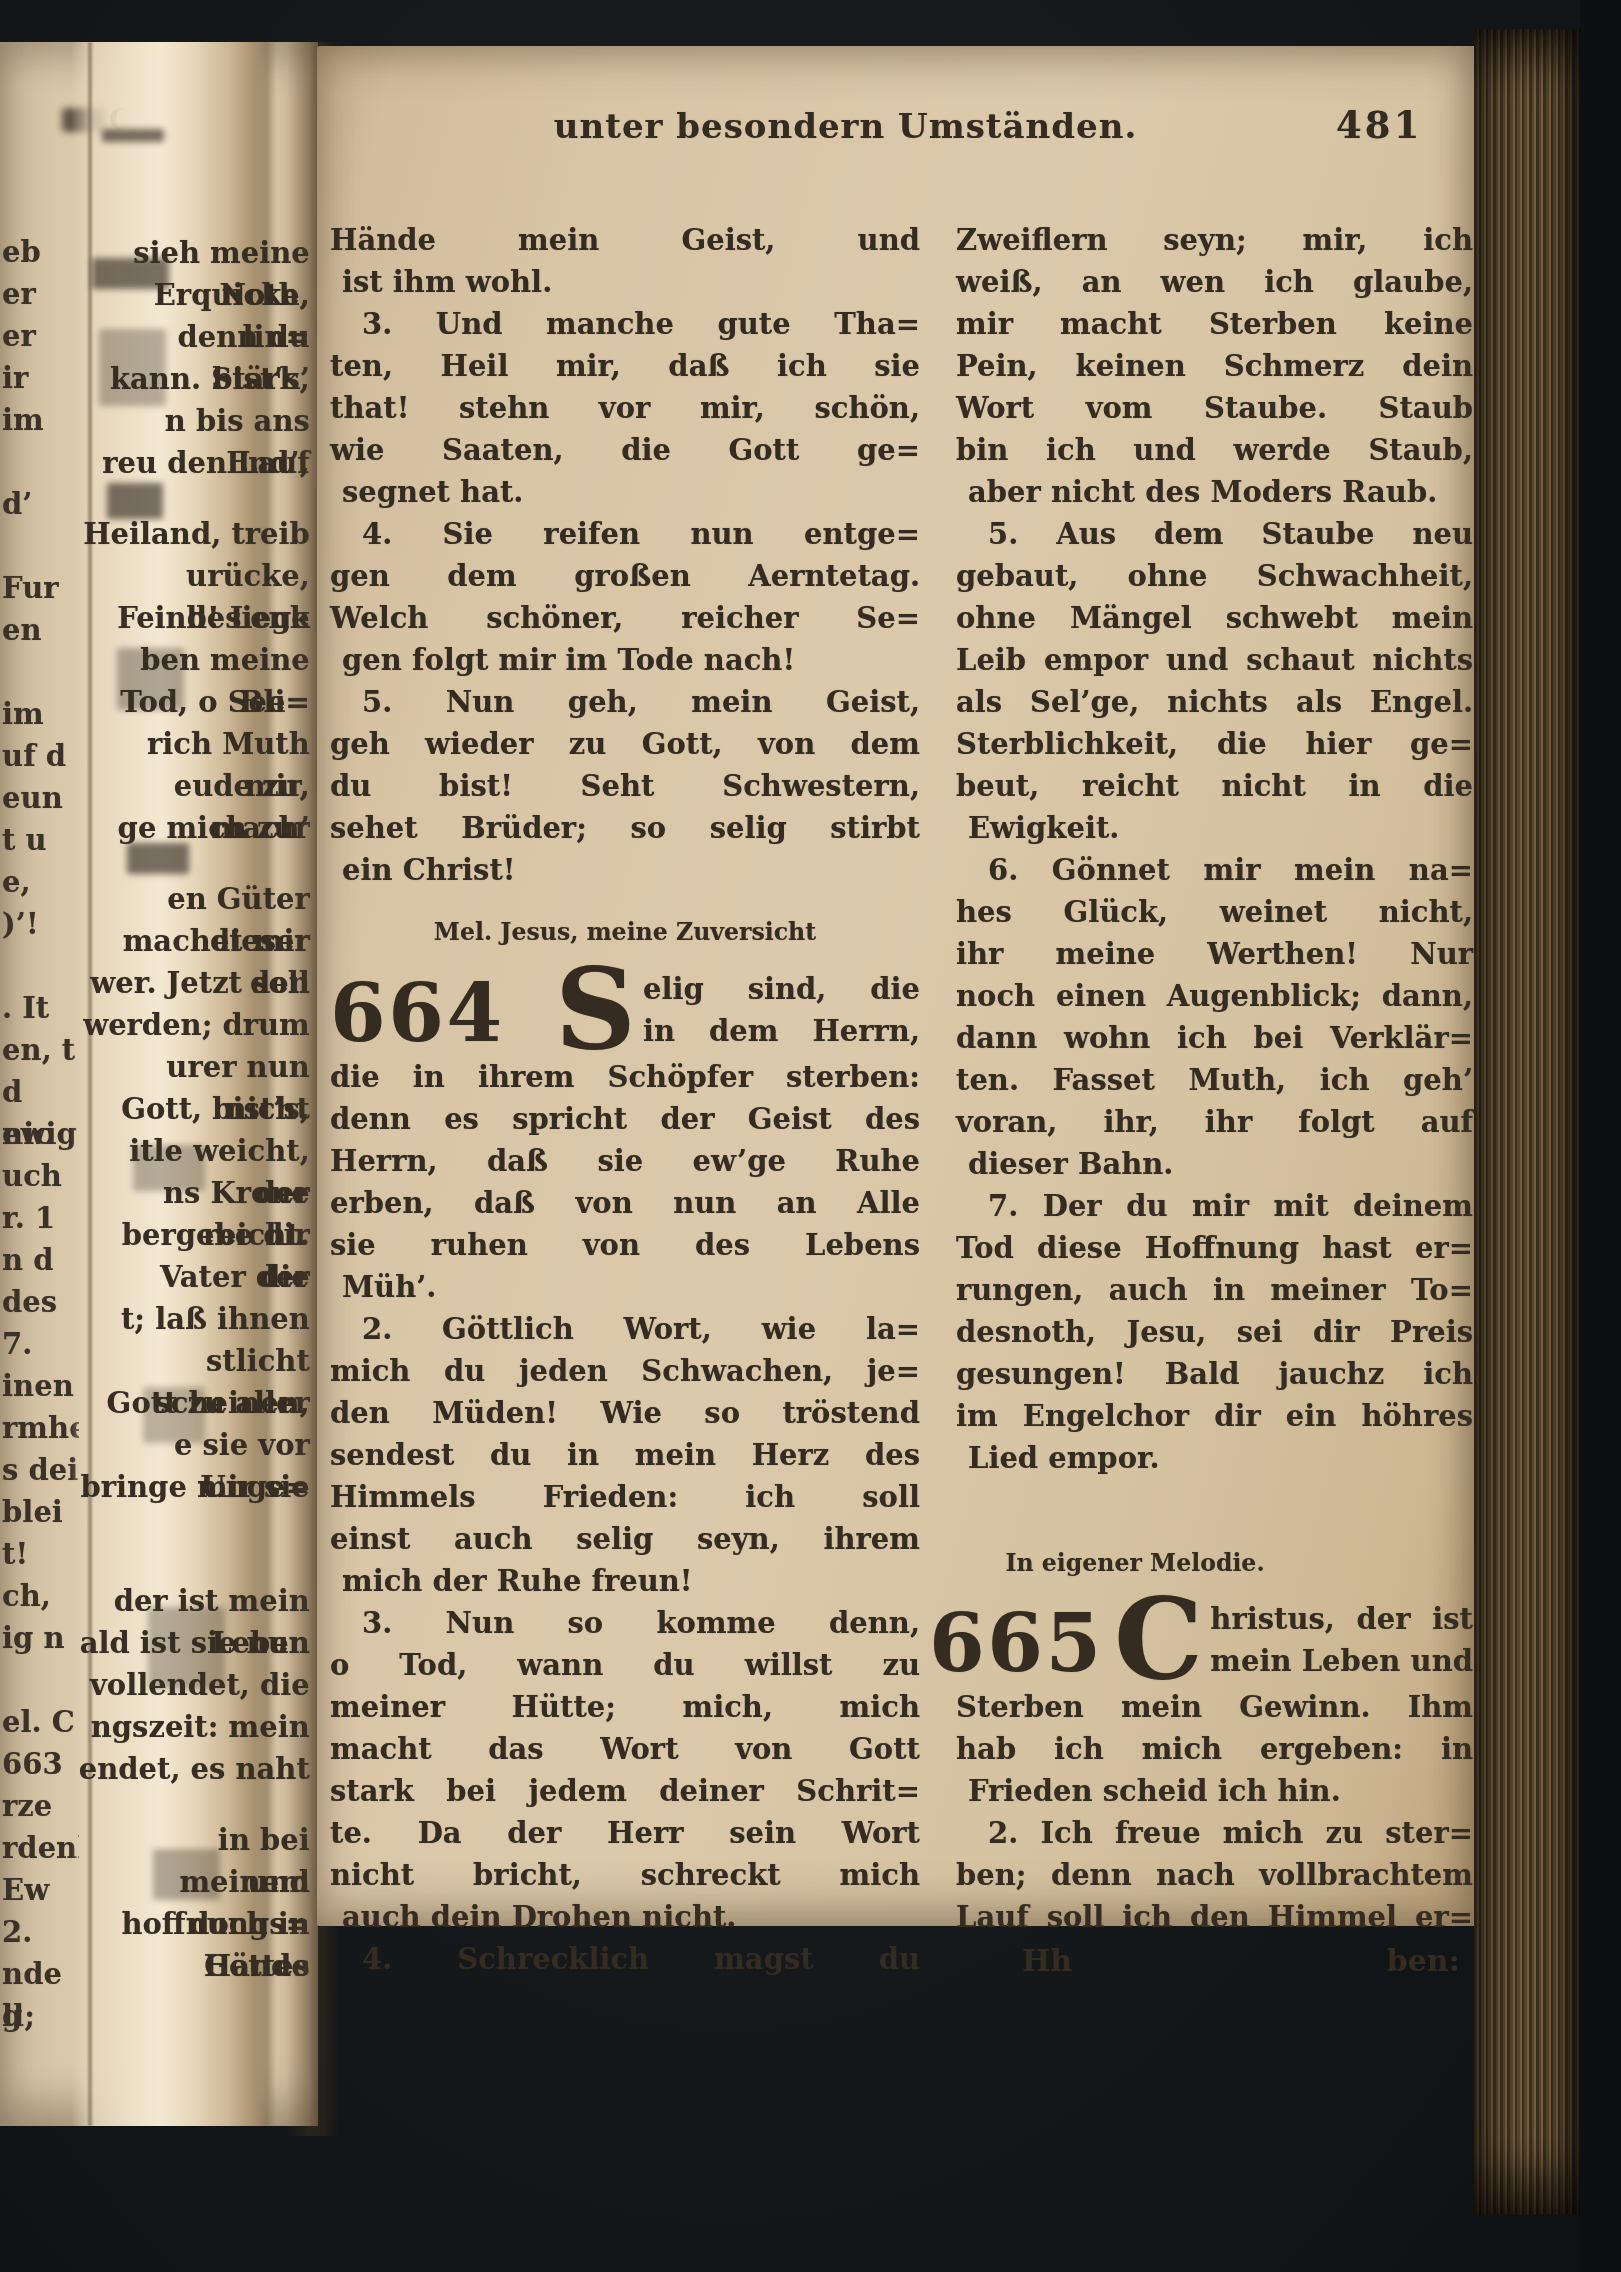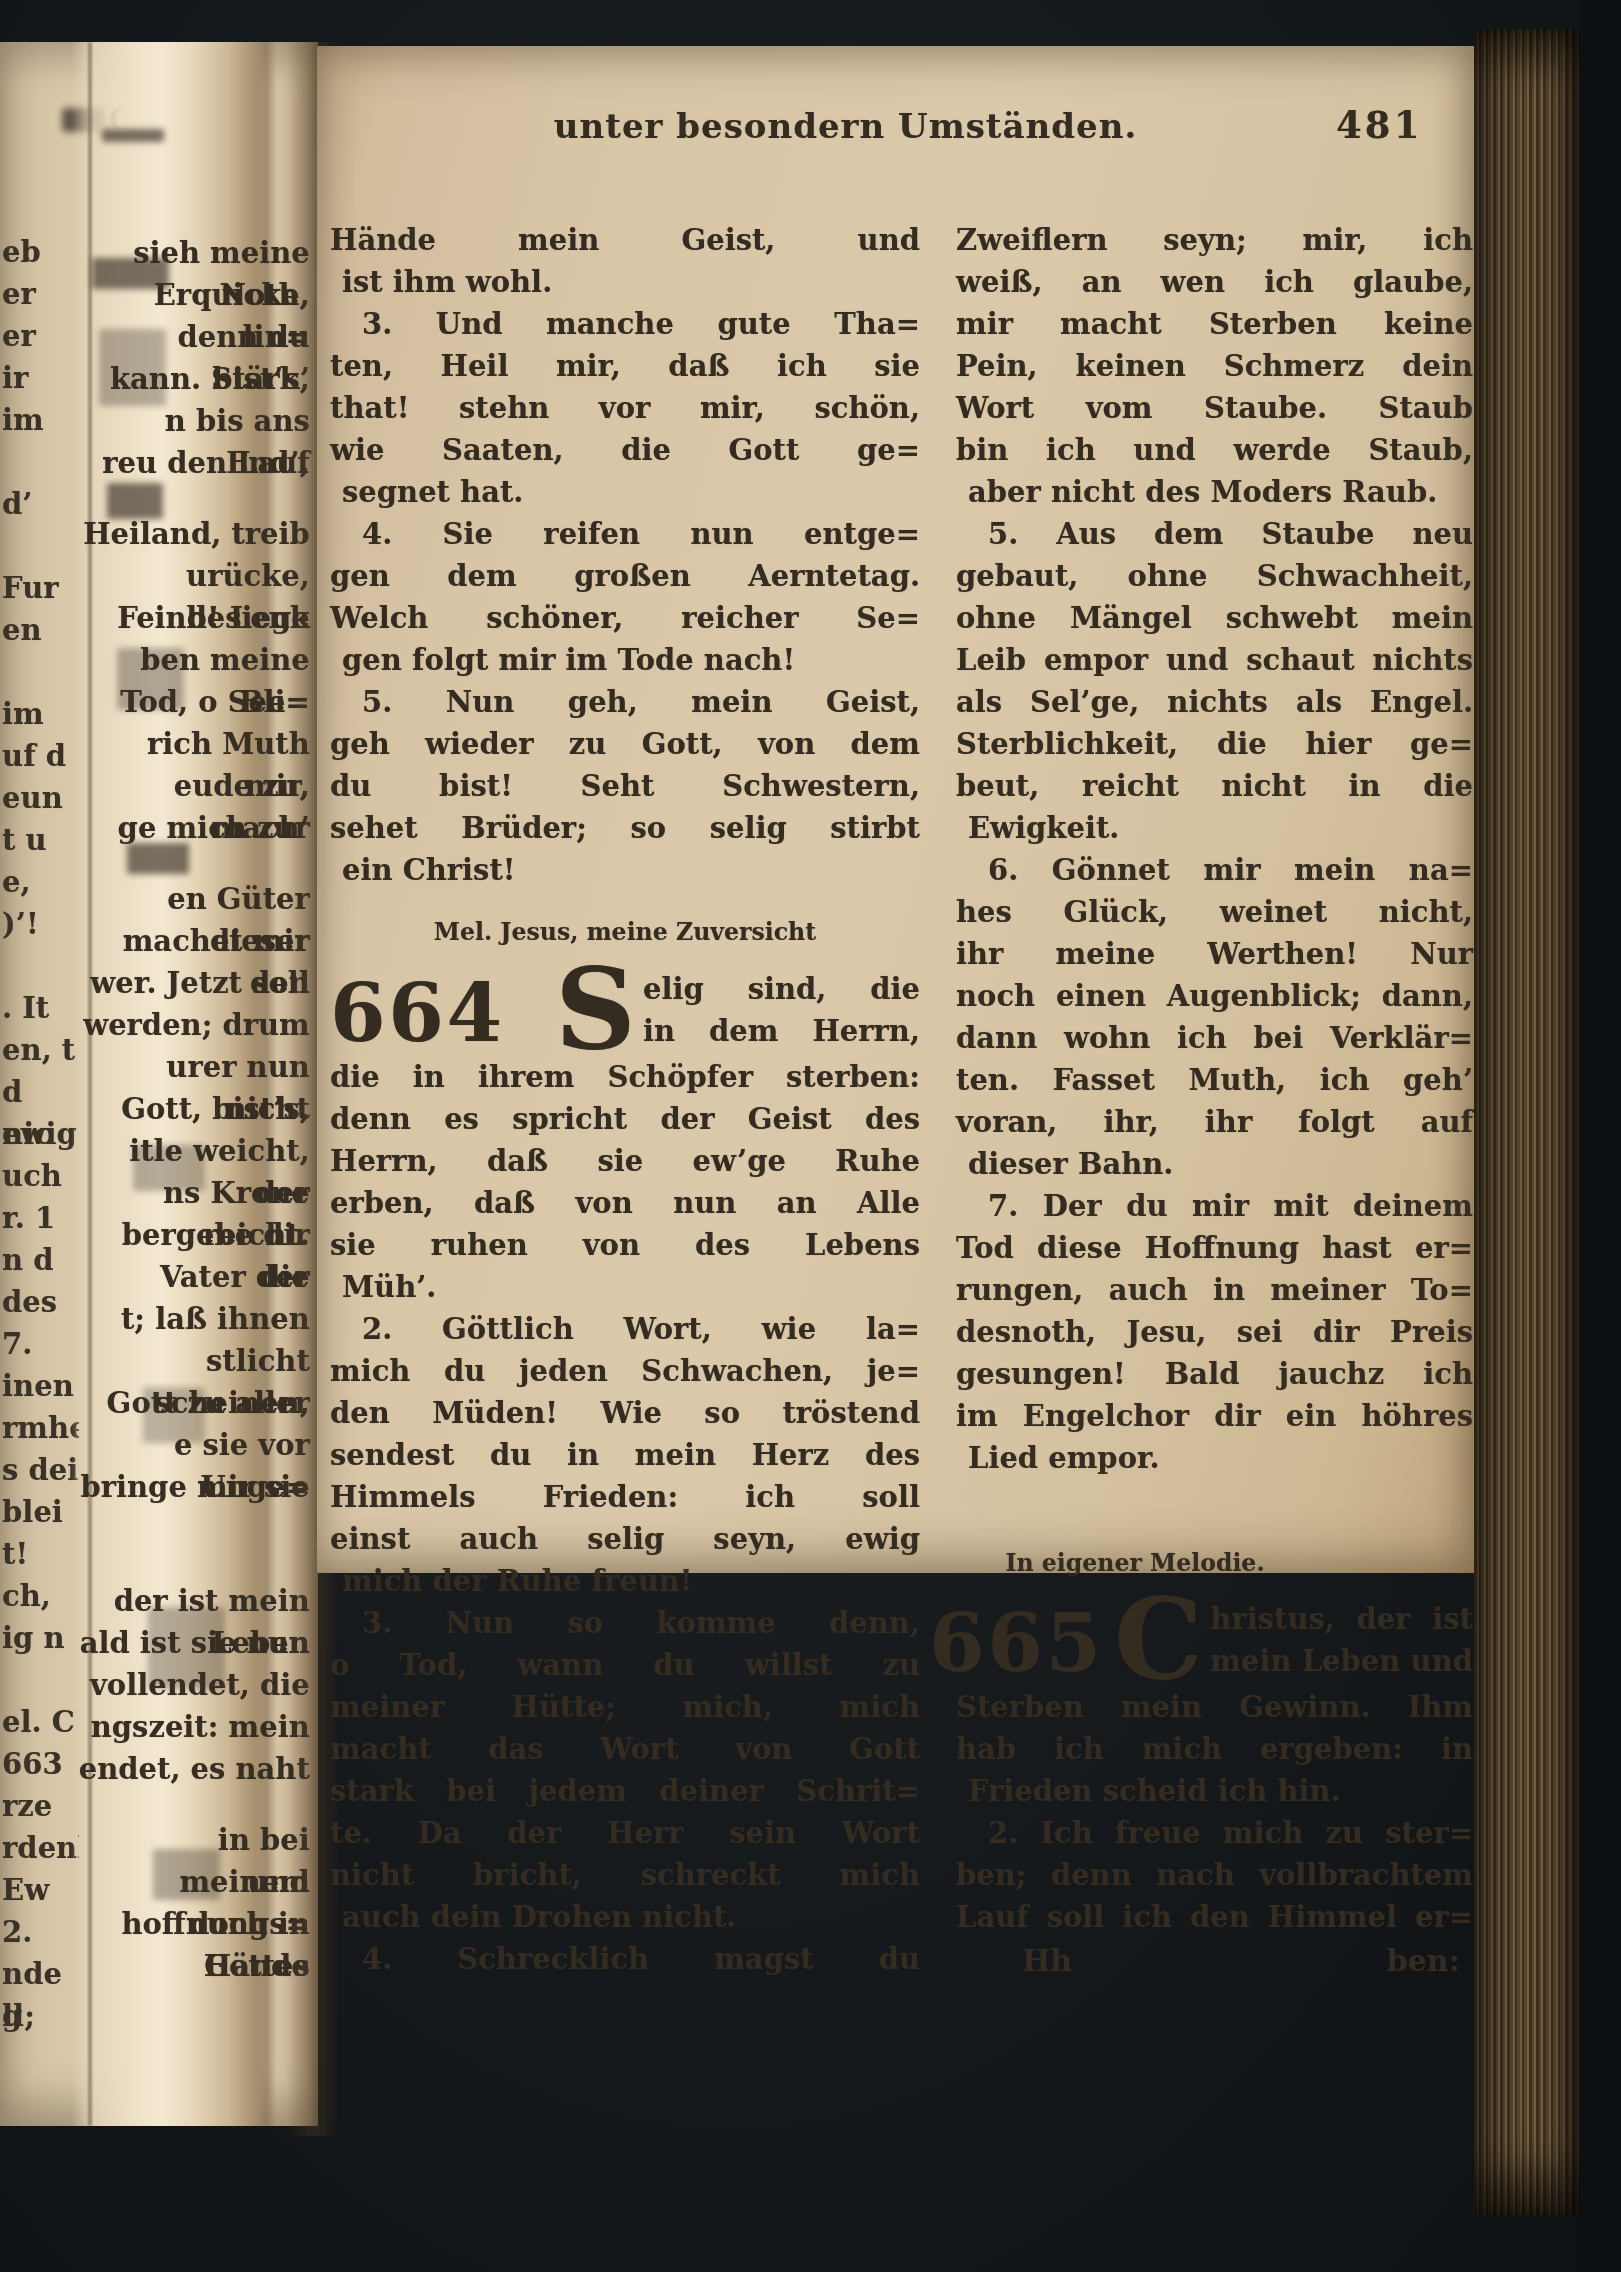--- a/index.html
+++ b/index.html
@@ -29,21 +29,21 @@
       rgba(125,104,78,.6) 95%, rgba(90,75,55,0) 100%);}
   .fold .seam{position:absolute;left:17.4px;top:0;width:3.6px;height:100%;background:rgba(70,55,38,.45);
     filter:blur(1px);}
   .streak{position:absolute;background:rgba(38,30,22,.6);filter:blur(3.1px);border-radius:2.1px;}
 
   
   .gutter{position:absolute;left:287px;top:42px;width:51px;height:2094px;
     background:linear-gradient(90deg, rgba(80,62,42,0) 0%, rgba(80,62,42,.35) 45%, rgba(60,46,30,.5) 70%, rgba(60,46,30,0) 100%);}
 
   
-  .page{position:absolute;left:317px;top:46px;width:1159px;height:1527px;
+  .page{position:absolute;left:317px;top:46px;width:1159px;height:1880px;
     background:linear-gradient(105deg,#c2ab8a 0%,#d1bc9c 5%,#d8c5a6 18%,#dbc9ab 45%,#d5c2a1 72%,#cdb793 90%,#bfa67f 98%);
     border-radius:3.1px;
     box-shadow:inset 0 18px 36px rgba(95,75,52,.28), inset 0 -23px 41px rgba(95,75,52,.33),
                inset -15.4px 0 31px rgba(95,75,52,.25);}
   .page-ink{color:#342b21;text-shadow:0 0 1px rgba(52,43,33,.38);font-weight:700;}
   .header-title{position:absolute;top:60px;left:82px;width:893px;text-align:center;
     font-size:34px;letter-spacing:1px;}
   .page-num{position:absolute;top:57px;left:1019px;font-size:37px;letter-spacing:3.1px;}
 
   .col{position:absolute;top:173px;font-size:29px;}
@@ -226,21 +226,21 @@
           <div class="ln">denn es spricht der Geist des</div>
           <div class="ln">Herrn, daß sie ew’ge Ruhe</div>
           <div class="ln">erben, daß von nun an Alle</div>
           <div class="ln">sie ruhen von des Lebens</div>
           <div class="ln end">Müh’.</div>
           <div class="ln ind">2. Göttlich Wort, wie la=</div>
           <div class="ln">mich du jeden Schwachen, je=</div>
           <div class="ln">den Müden! Wie so tröstend</div>
           <div class="ln">sendest du in mein Herz des</div>
           <div class="ln">Himmels Frieden: ich soll</div>
-          <div class="ln">einst auch selig seyn, ewig</div>
+          <div class="ln">einst auch selig seyn, ihrem</div>
           <div class="ln end">mich der Ruhe freun!</div>
           <div class="ln ind">3. Nun so komme denn,</div>
           <div class="ln">o Tod, wann du willst zu</div>
           <div class="ln">meiner Hütte; mich, mich</div>
           <div class="ln">macht das Wort von Gott</div>
           <div class="ln">stark bei jedem deiner Schrit=</div>
           <div class="ln">te. Da der Herr sein Wort</div>
           <div class="ln">nicht bricht, schreckt mich</div>
           <div class="ln end">auch dein Drohen nicht.</div>
           <div class="ln ind">4. Schrecklich magst du</div>

